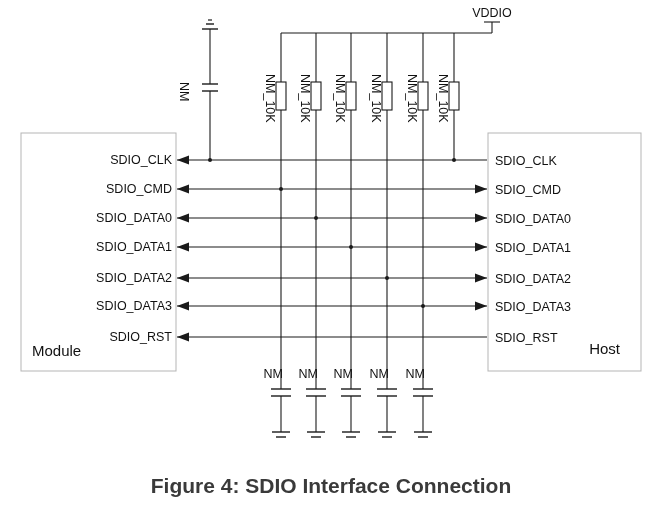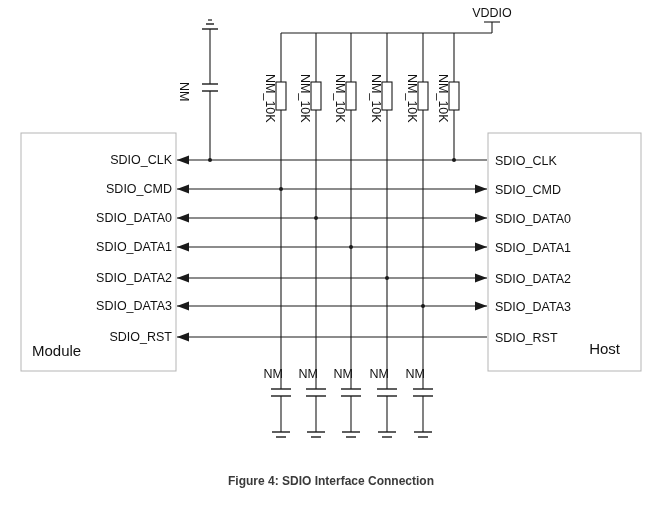--- a/index.html
+++ b/index.html
@@ -3,21 +3,21 @@
 <meta charset="utf-8">
 <style>
   html, body { margin: 0; padding: 0; background: #ffffff; }
   body { width: 662px; height: 507px; position: relative; overflow: hidden;
          font-family: "Liberation Sans", sans-serif; }
   #diagram { position: absolute; left: 0; top: 0; }
   .lbl { font-family: "Liberation Sans", sans-serif; font-size: 12.5px; fill: #111; }
   .boxlbl { font-family: "Liberation Sans", sans-serif; font-size: 15px; fill: #111; }
   .reslbl { font-family: "Liberation Sans", sans-serif; font-size: 12.5px; fill: #111; }
   .caption { position: absolute; left: 0; width: 662px; top: 474px; text-align: center;
-             font-family: "Liberation Sans", sans-serif; font-weight: bold; font-size: 12px; color: #3a3a3a; }
+             font-family: "Liberation Sans", sans-serif; font-weight: bold; font-size: 21px; color: #3a3a3a; }
 </style>
 </head>
 <body>
 
 <svg id="diagram" width="662" height="507" viewBox="0 0 662 507">
   <g id="boxes">
       <rect x="21" y="133" width="155" height="238" fill="#fff" stroke="#b5b5b5" stroke-width="1"></rect>
       <rect x="488" y="133" width="153" height="238" fill="#fff" stroke="#b5b5b5" stroke-width="1"></rect>
     </g>
   <g id="wires">

